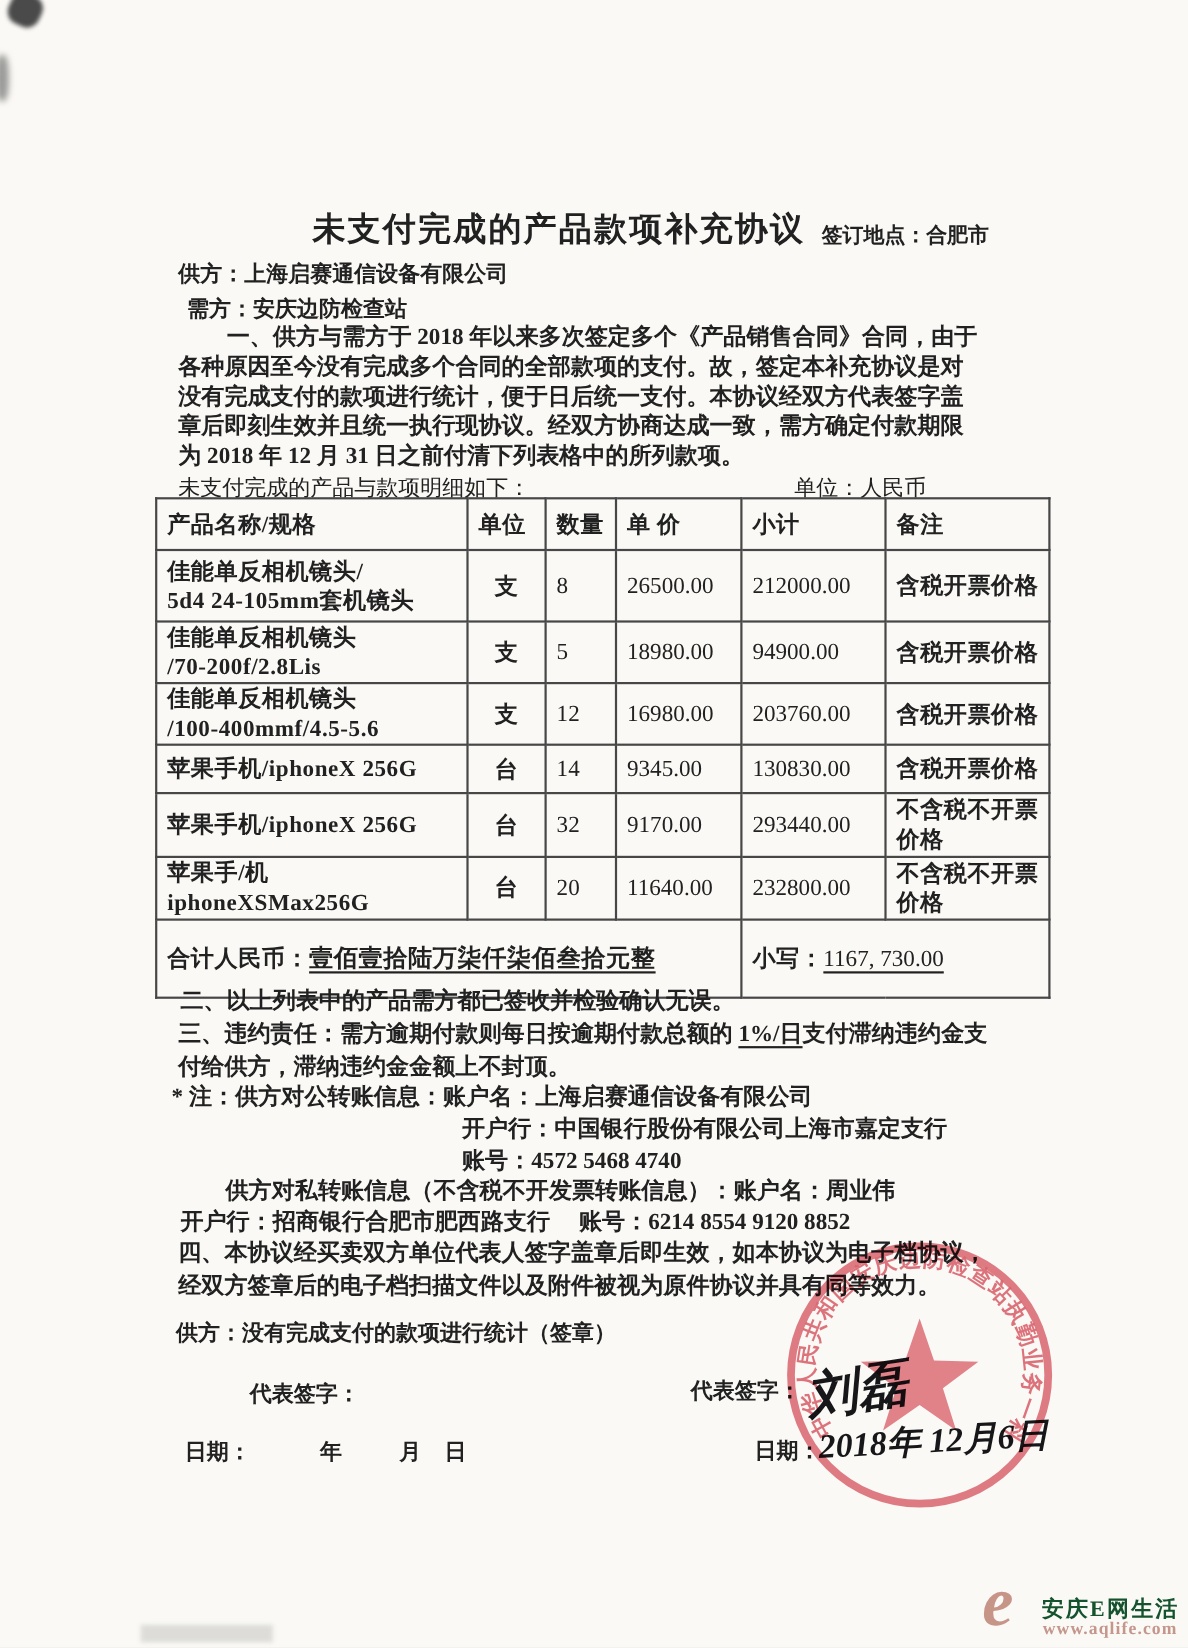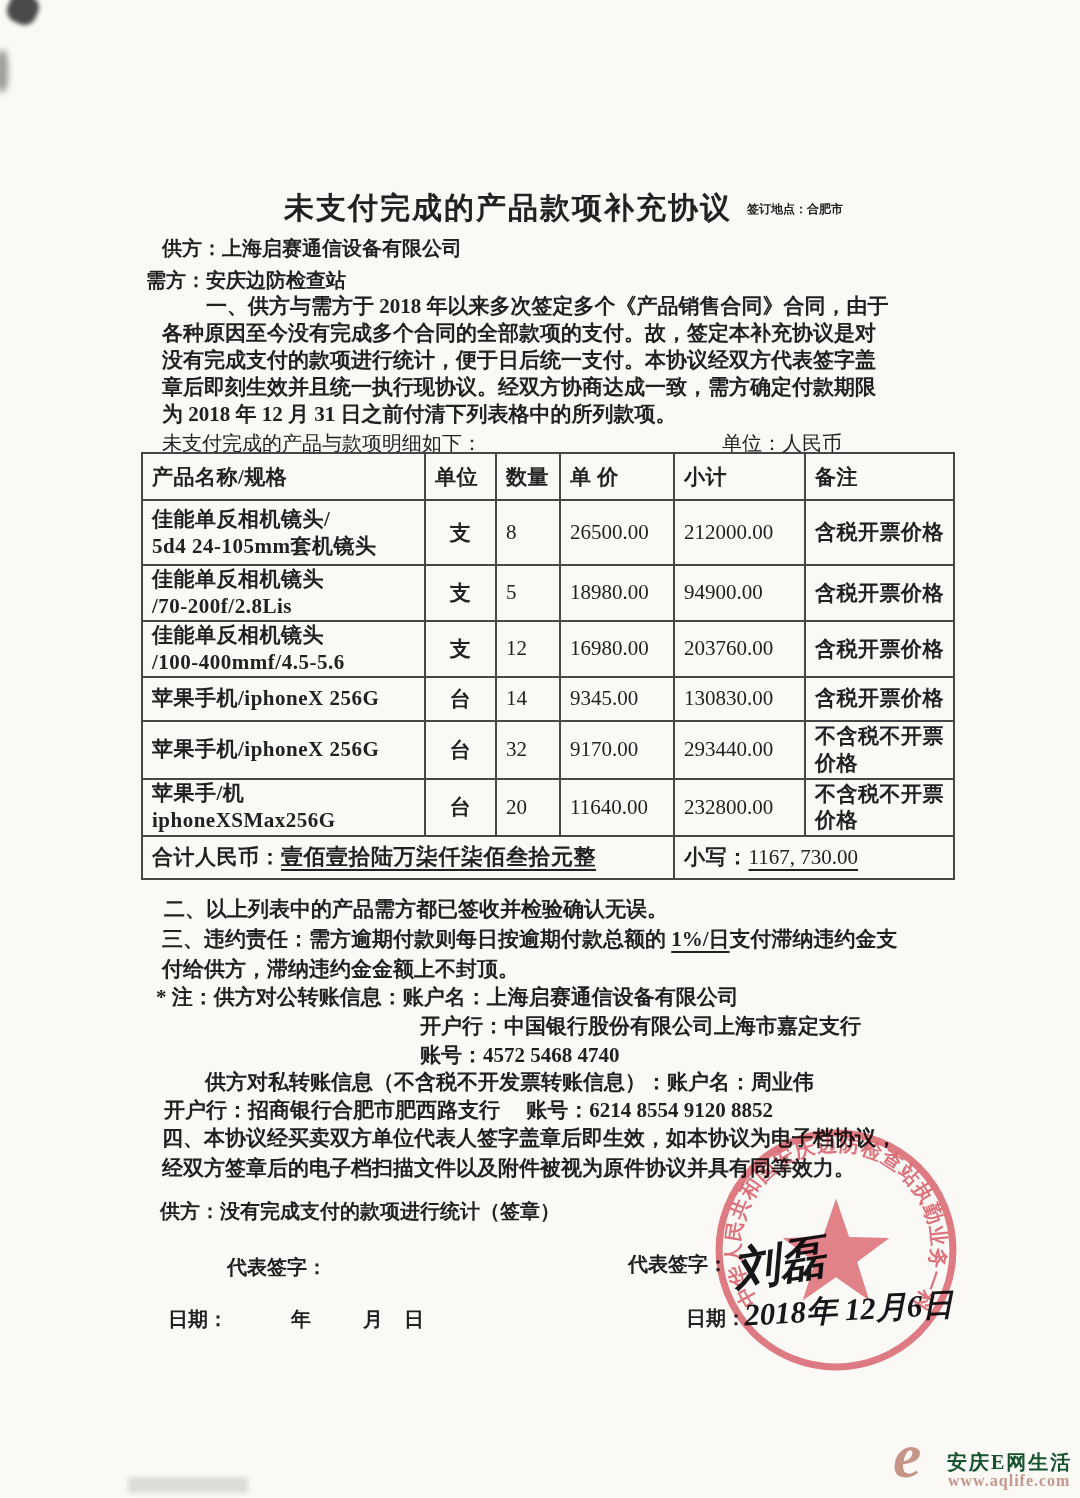--- a/index.html
+++ b/index.html
@@ -4,21 +4,21 @@
 <style>
   html,body { margin:0; padding:0; background:#e8e8e6; }
   .page {
     position:relative; width:1080px; height:1498px; margin:0 auto;
     background:#faf9f6;
     font-family:"Liberation Serif","DejaVu Serif",serif;
     color:#212121; overflow:hidden;
   }
   .abs { position:absolute; }
   .title { font-size:30px; font-weight:800; letter-spacing:2px; }
-  .signplace { font-size:12px; font-weight:700; }
+  .signplace { font-size:19px; font-weight:700; }
   .party { font-size:20px; font-weight:700; }
   .iline { font-size:21px; font-weight:600; line-height:27px; width:810px; }
   .indent { text-indent:2.1em; }
   .cap { font-size:20px; font-weight:400; }
   .clause { font-size:21px; font-weight:600; white-space:nowrap; }
   .u { text-decoration:underline; text-underline-offset:5px; }
   table.items { position:absolute; left:141px; top:452px; width:812px;
     border-collapse:collapse; table-layout:fixed; font-size:21px; }
   .items th, .items td { border:2px solid #474747; padding:0 9px;
     font-weight:600; vertical-align:middle; text-align:left; letter-spacing:0.5px; }
@@ -41,21 +41,21 @@
 <div class="page">
 
   <div class="abs smudge" style="left:8px;top:-6px;width:30px;height:30px;background:#4a4a4a;filter:blur(2px);transform:rotate(25deg);"></div>
   <div class="abs smudge" style="left:-4px;top:50px;width:12px;height:42px;background:#9a9a98;filter:blur(3px);"></div>
   <div class="abs" style="left:128px;top:1477px;width:120px;height:16px;background:#dddcd8;filter:blur(2px);"></div>
 
   <div class="abs title" style="left:284px;top:188px;">未支付完成的产品款项补充协议</div>
   <div class="abs signplace" style="left:747px;top:201px;">签订地点：合肥市</div>
 
   <div class="abs party" style="left:162px;top:235px;">供方：上海启赛通信设备有限公司</div>
-  <div class="abs party" style="left:146px;top:267px;">需方：安庆边防检查站</div>
+  <div class="abs party" style="left:170px;top:267px;">需方：安庆边防检查站</div>
 
   <div class="abs" style="left:162px;top:293px;">
     <div class="iline indent">一、供方与需方于 2018 年以来多次签定多个《产品销售合同》合同，由于</div>
     <div class="iline">各种原因至今没有完成多个合同的全部款项的支付。故，签定本补充协议是对</div>
     <div class="iline">没有完成支付的款项进行统计，便于日后统一支付。本协议经双方代表签字盖</div>
     <div class="iline">章后即刻生效并且统一执行现协议。经双方协商达成一致，需方确定付款期限</div>
     <div class="iline">为 2018 年 12 月 31 日之前付清下列表格中的所列款项。</div>
   </div>
 
   <div class="abs cap" style="left:162px;top:430px;">未支付完成的产品与款项明细如下：</div>
@@ -125,21 +125,21 @@
     </tr>
     <tr style="height:57px">
       <td class="name-cell">苹果手/机 iphoneXSMax256G</td>
       <td class="unit">台</td>
       <td class="num">20</td>
       <td class="num">11640.00</td>
       <td class="num">232800.00</td>
       <td class="note-cell">不含税不开票
 价格</td>
     </tr>
-    <tr style="height:43px">
+    <tr style="height:71px">
       <td colspan="4">
         <span>合计人民币：</span><span class="u total-words">壹佰壹拾陆万柒仟柒佰叁拾元整</span>
       </td>
       <td colspan="2">
         <span>小写：</span><span class="u num">1167, 730.00</span>
       </td>
     </tr>
   </tbody>
     </table>
 

